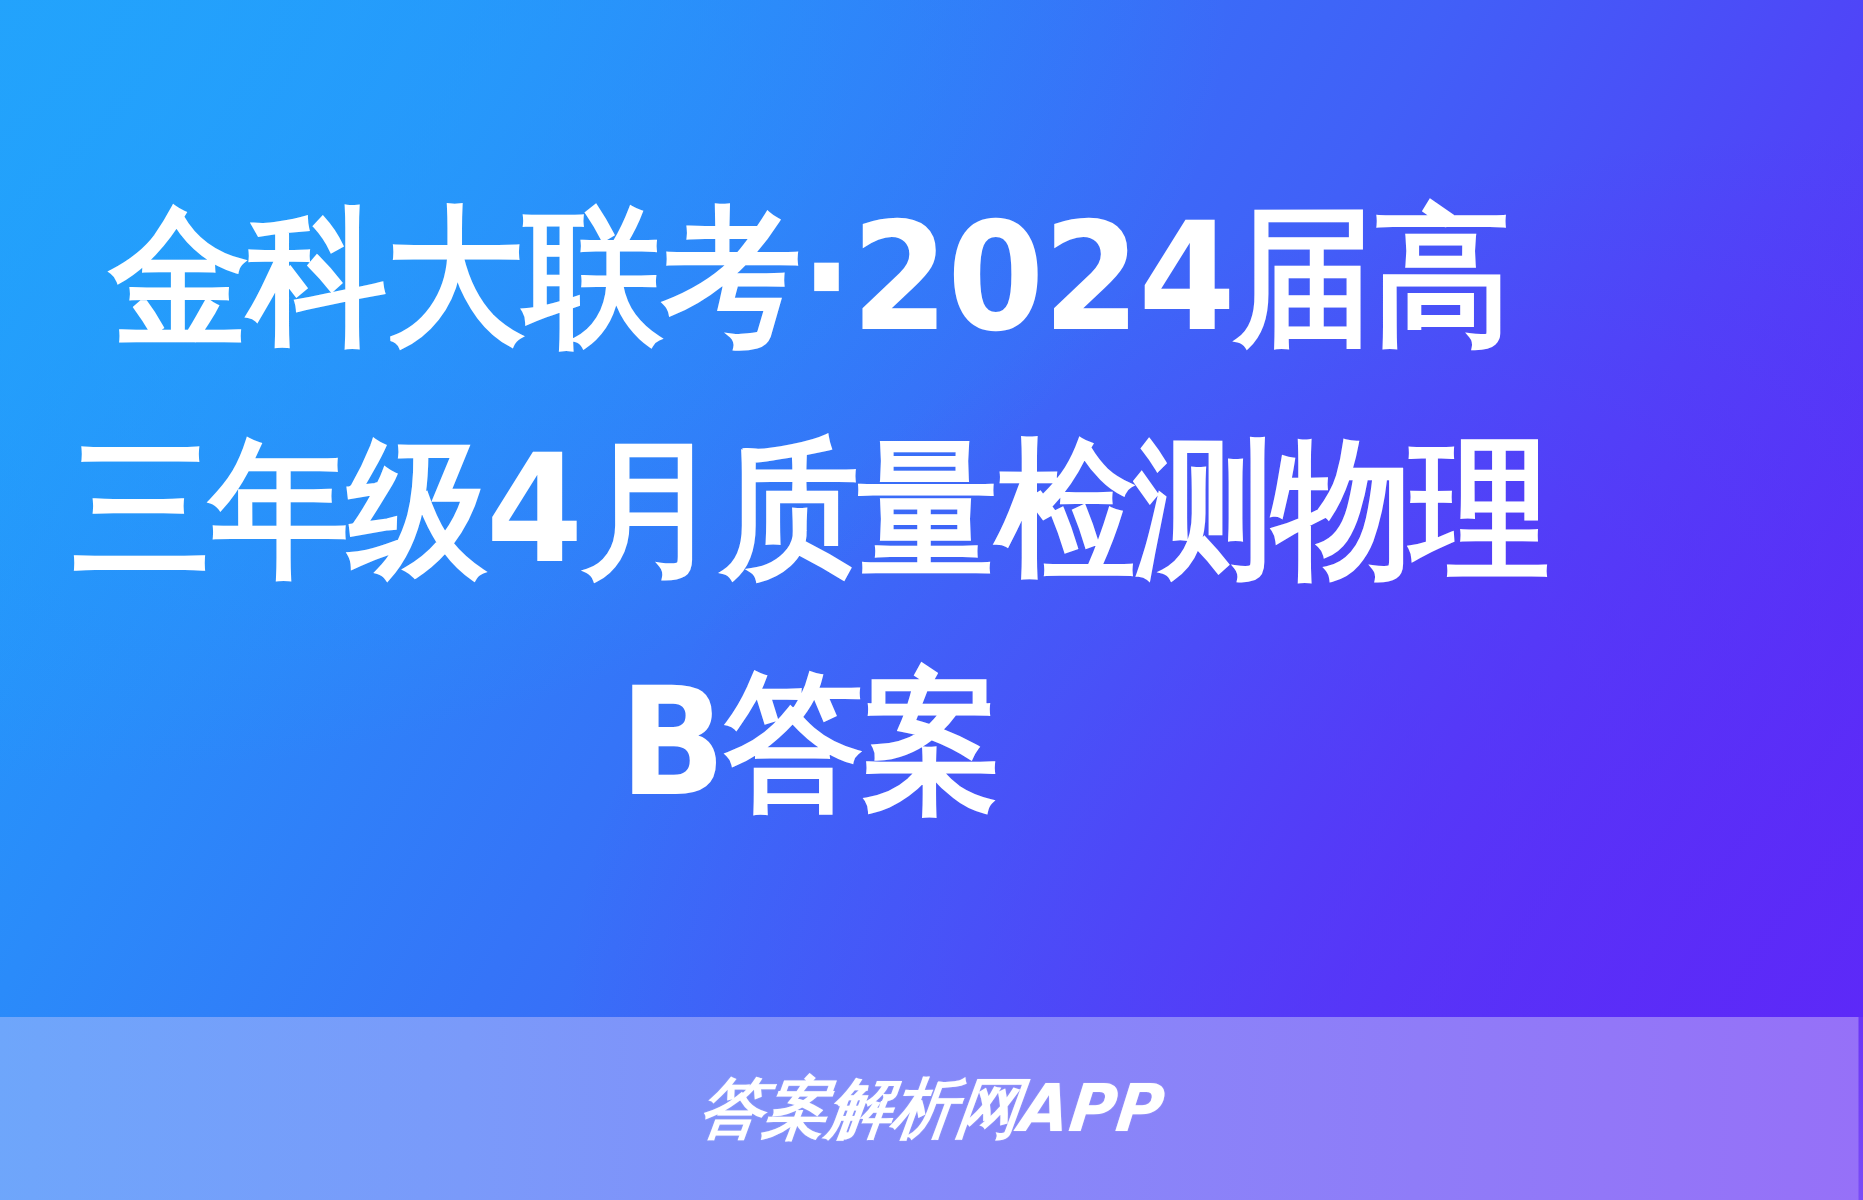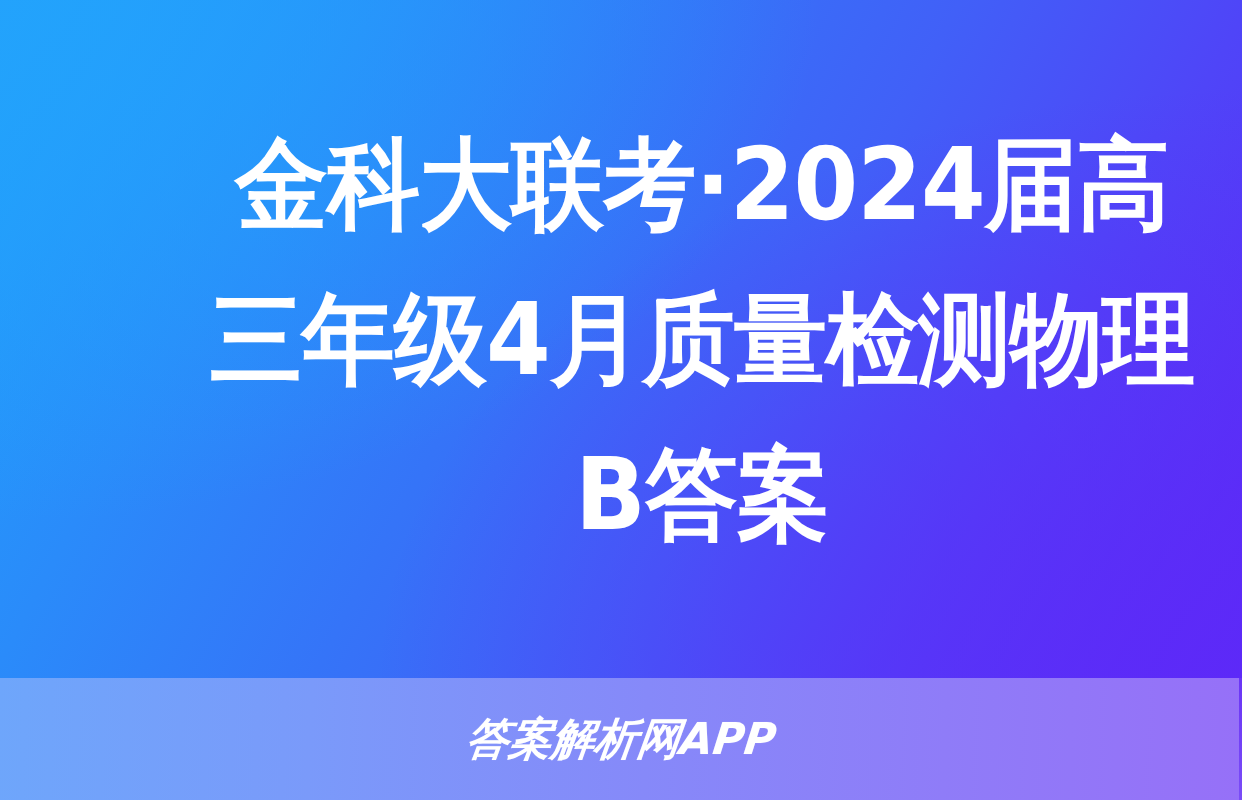--- a/index.html
+++ b/index.html
@@ -45,21 +45,21 @@
 
   
   .title-wrap {
     position: absolute;
     left: 0;
     top: 0;
     width: 1242px;
     height: 678px;
     display: flex;
     align-items: center;
-    justify-content: flex-end;
+    justify-content: flex-start;
     z-index: 3;
   }
   .title {
     width: 1080px;
     margin: 0;
     padding: 0;
     text-align: center;
     color: #ffffff;
     font-family: "DejaVu Sans", "Liberation Sans", sans-serif;
     font-size: 100px;

